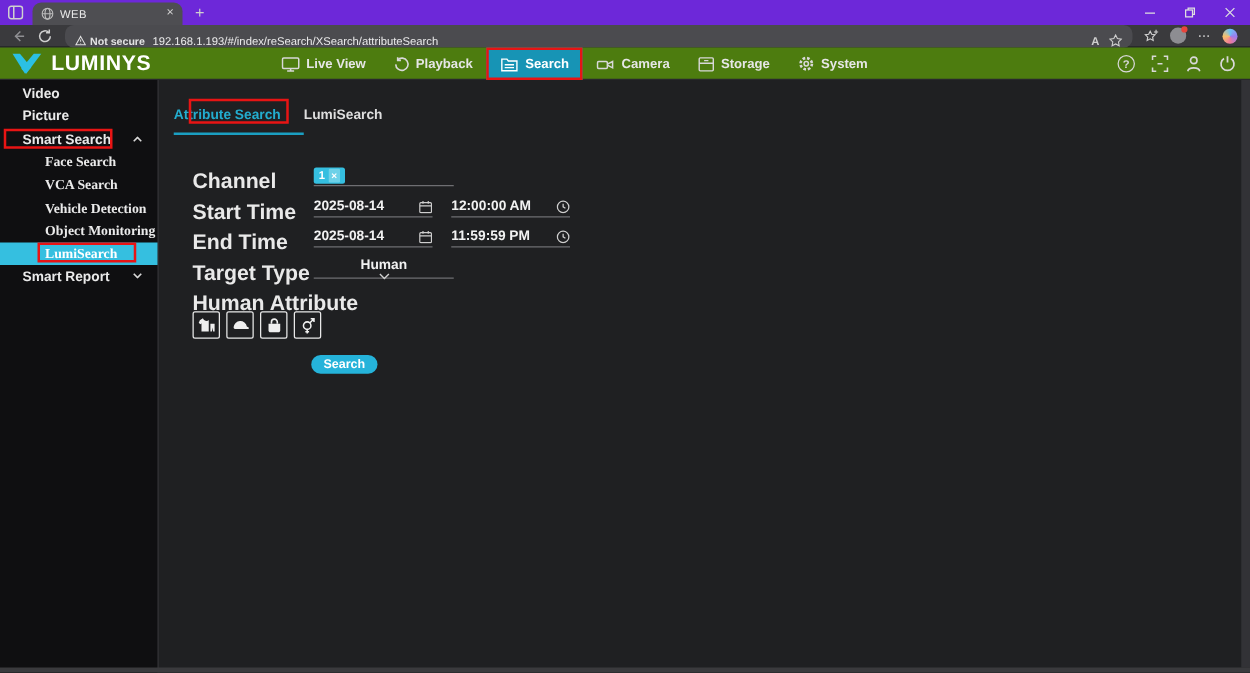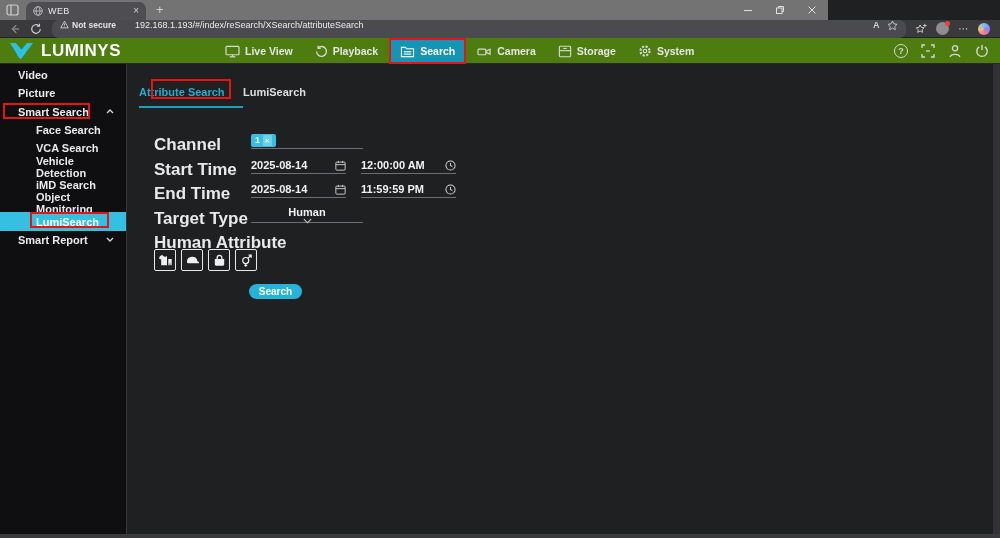--- a/index.html
+++ b/index.html
@@ -1,37 +1,37 @@
 <!DOCTYPE html>
 <html><head>
 <meta charset="utf-8">
 <style>
   * { margin:0; padding:0; box-sizing:border-box; }
   html,body { width:1000px; height:538px; overflow:hidden; background:#1f2022;
     font-family:"Liberation Sans", sans-serif; }
   svg { display:block; }
 
   
-  .tabstrip { position:absolute; left:0; top:0; width:828px; height:20px; background:#737373; }
+  .tabstrip { position:absolute; left:0; top:0; width:1000px; height:20px; background:#6d28d9; }
   .tab-actions { position:absolute; left:5px; top:3px; width:15px; height:14px; display:flex; align-items:center; justify-content:center; }
   .btab { position:absolute; left:26px; top:2px; width:120px; height:18px; background:#4e4e52;
     border-radius:7px 7px 0 0; display:flex; align-items:center; padding:0 7px; }
   .btab-title { font-size:9px; color:#e9e9e9; margin-left:5px; letter-spacing:.4px; flex:1; }
   .btab-close { color:#cfcfcf; font-size:10px; line-height:10px; }
   .newtab { position:absolute; left:156px; top:4px; color:#cfcfcf; font-size:13px; line-height:12px; }
   .winctl { position:absolute; right:0; top:0; height:20px; display:flex; }
   .winbtn { width:32px; height:20px; display:flex; align-items:center; justify-content:center; }
 
   .urlrow { position:absolute; left:0; top:20px; width:1000px; height:18px; background:#3a3a3d;
     border-bottom:1px solid #232326; display:flex; align-items:center; }
   .navbtn { margin-left:9px; }
   .urlpill { margin-left:10px; width:868px; height:18px; background:#4b4b4f; border-radius:7px;
-    display:flex; align-items:flex-start; padding:0 8px; }
+    display:flex; align-items:flex-end; padding:0 8px; }
   .nosec { display:flex; align-items:center; gap:3px; font-size:8.5px; font-weight:bold; color:#e3e3e3; }
-  .urltext { font-size:9px; color:#ececec; margin-left:19px; flex:1; white-space:nowrap; overflow:hidden; }
+  .urltext { font-size:9px; color:#ececec; margin-left:6px; flex:1; white-space:nowrap; overflow:hidden; }
   .pill-ic { color:#cfcfcf; font-size:9px; font-weight:bold; margin-left:8px; }
   .bar-ic { margin-left:9px; }
   .avatar { position:relative; width:13px; height:13px; border-radius:50%; background:#8d8d92; margin-left:9px; }
   .avatar::after { content:""; position:absolute; right:-1px; top:-1px; width:5px; height:5px;
     border-radius:50%; background:#e8453c; }
   .more-ic { color:#d5d5d5; font-size:10px; margin-left:9px; letter-spacing:1px; }
   .copilot { width:12px; height:12px; border-radius:50%; margin:0 10px 0 9px;
     background:conic-gradient(#6cc3f5,#9a7df0,#f0799a,#f5c06c,#6cc3f5); }
 
   
@@ -46,21 +46,21 @@
   .nav-annot { position:absolute; inset:0; border:2px solid #e81414; pointer-events:none; }
   .head-right { position:absolute; right:11px; top:0; height:26px; display:flex; align-items:center; gap:13px; }
   .helpcirc { width:14px; height:14px; border:1.5px solid #d8d8d8; border-radius:50%; color:#d8d8d8;
     font-size:9px; font-weight:bold; display:flex; align-items:center; justify-content:center; }
 
   
   .sidebar { position:absolute; left:0; top:64px; width:127px; height:474px; background:#0f0f11;
     border-right:1px solid #37373a; padding-top:2px; }
   .sb-item { position:relative; height:18.3px; display:flex; align-items:center;
     font-size:11px; font-weight:bold; color:#eaeaea; padding-left:18px; }
-  .sb-item.sub { padding-left:36px; }
+  .sb-item.sub { padding-left:36px;font-family:Liberation Serif, serif; }
   .sb-item.selected { background:#35bfe0; color:#fff; }
   .sb-chev { position:absolute; right:12px; top:6px; }
   .sb-annot { position:absolute; top:0; height:16px; border:2px solid #e81414; pointer-events:none; }
   .annot-smart { left:3px; width:87px; }
   .annot-lumi { left:30px; width:79px; }
 
   
   .main { position:absolute; left:128px; top:64px; width:872px; height:474px; background:#1f2022; }
   .tabs { position:absolute; left:11px; top:12px; display:flex; }
   .tab-item { position:relative; width:104px; height:32px; padding-top:10px; 
@@ -274,23 +274,20 @@
   <div class="sb-item sub">
       <span>Face Search</span>
     </div>
   <div class="sb-item sub">
       <span>VCA Search</span>
     </div>
   <div class="sb-item sub">
       <span>Vehicle Detection</span>
     </div>
   <div class="sb-item sub">
-      <span>iMD Search</span>
-    </div>
-  <div class="sb-item sub">
       <span>Object Monitoring</span>
     </div>
   <div class="sb-item sub selected">
     <span>LumiSearch</span>
     <span class="sb-annot annot-lumi"></span>
   </div>
   <div class="sb-item">
     <span>Smart Report</span>
     <span class="sb-chev">
       <svg width="8" height="5" viewBox="0 0 8 5" fill="none" stroke="#d8d8d8" stroke-width="1.3">

